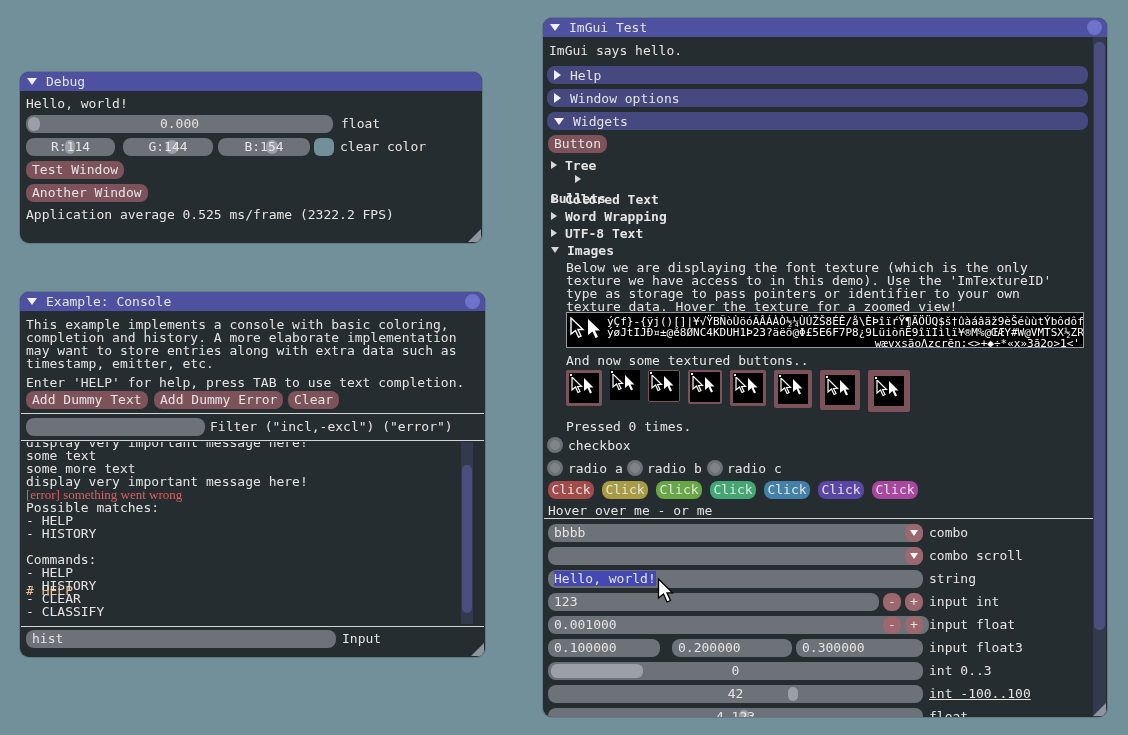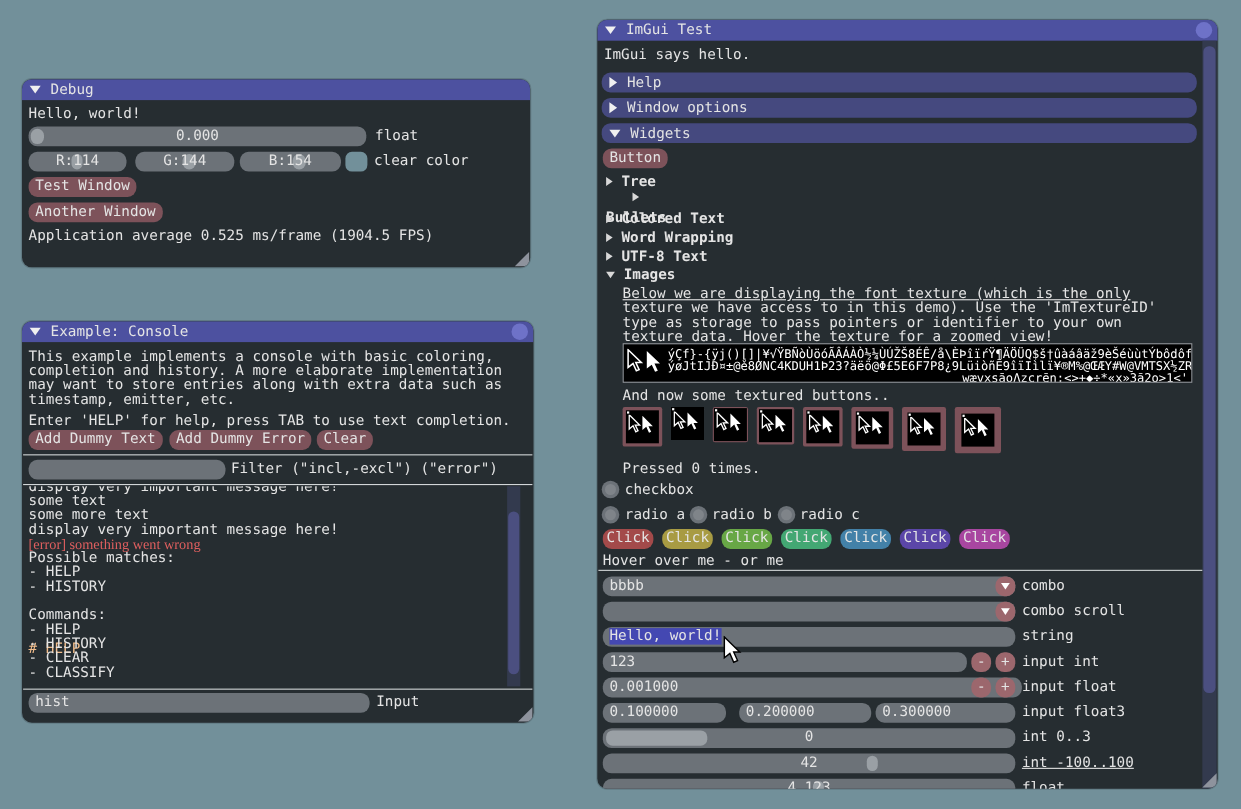--- a/index.html
+++ b/index.html
@@ -74,21 +74,21 @@
   <div class="frame" style="left:198px;top:66px;width:92px;">
     <div class="sgrab" style="left:48px;width:12px;"></div>
     <span class="val">B:154</span>
   </div>
   <div class="frame" style="left:294px;top:66px;width:20px;background:var(--swatch,#72909a);border-radius:6px;"></div>
   <span class="lbl" style="left:320px;top:66px;">clear color</span>
 
   <div class="btn" style="left:6px;top:89px;">Test Window</div>
   <div class="btn" style="left:6px;top:112px;">Another Window</div>
 
-  <div class="txt" style="left:6px;top:136px;">Application average 0.525 ms/frame (1904.5 FPS)</div>
+  <div class="txt" style="left:6px;top:136px;">Application average 0.525 ms/frame (2322.2 FPS)</div>
   <div class="grip"></div>
 </section>
 
 <section class="window" style="left:20px;top:292px;width:465px;height:365px;">
   <div class="titlebar">
     <span class="tri-d"></span>
     <span class="t">Example: Console</span>
   </div>
   <div class="closebtn"></div>
 
@@ -180,21 +180,21 @@
   </div>
   <div class="treerow" style="top:208px;">
     <span class="tri-sm-r"></span>
     <span>UTF-8 Text</span>
   </div>
   <div class="treerow" style="top:225px;">
     <span class="tri-sm-d"></span>
     <span>Images</span>
   </div>
 
-  <div class="txt" style="left:23px;top:243px;text-decoration:underline;">Below we are displaying the font texture (which is the only</div>
+  <div class="txt" style="left:23px;top:243px;">Below we are displaying the font texture (which is the only</div>
   <div class="txt" style="left:23px;top:256px;">texture we have access to in this demo). Use the 'ImTextureID'</div>
   <div class="txt" style="left:23px;top:269px;">type as storage to pass pointers or identifier to your own</div>
   <div class="txt" style="left:23px;top:282px;">texture data. Hover the texture for a zoomed view!</div>
 
   <div class="texstrip">
     <svg width="36" height="26" viewBox="0 0 36 26" style="position:absolute;left:2px;top:4px;">
       <path d="M2,1 L2,17 L6.5,13.5 L9.5,20 L12,19 L9,12.5 L14,12.5 Z" fill="none" stroke="#fff" stroke-width="1.4"></path>
       <path d="M19,2 L19,18 L23.5,14.5 L26.5,21 L29,20 L26,13.5 L31,13.5 Z" fill="#fff"></path>
     </svg>
     <div class="texrow" style="top:3px;left:40px;">ýÇf}-{ÿj()[]|¥√ŸBÑòÙöóÃÂÁÀÒ½¼ÙÚŽŠ8ÉÊ/å\ÈÞîïŕŸ¶ÄÖÜQ$š†ûàáâäž9èŠéùùtÝbôdôf9hêPkãóí</div>

